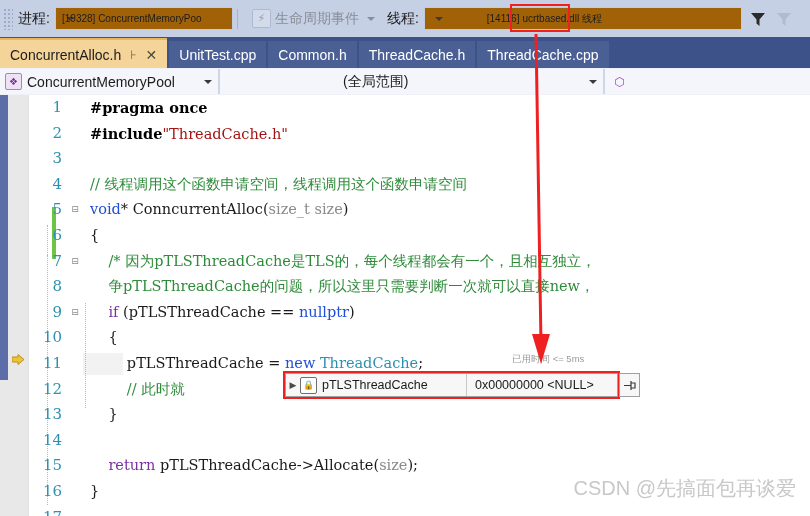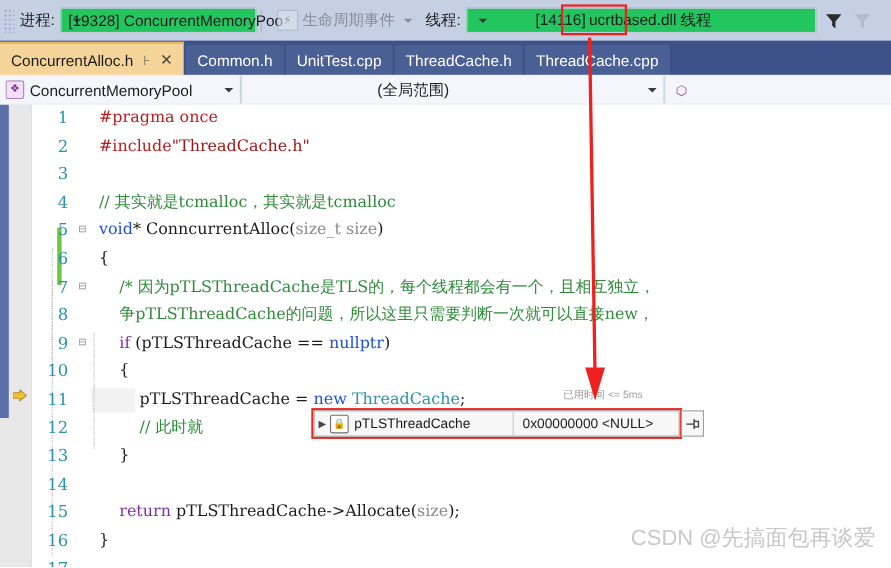--- a/index.html
+++ b/index.html
@@ -19,23 +19,23 @@
     display:flex;align-items:center;
   }
   .grip{
     width:10px;height:22px;margin-left:3px;margin-right:3px;
     background-image:radial-gradient(#9aa8c4 35%, transparent 36%);
     background-size:4px 4px;background-position:0 0;
     opacity:.9;
   }
   .tb-label{font-size:14px;color:#1c1c1c;margin:0 5px 0 2px;white-space:nowrap;}
   .tb-combo{
-    height:23px;background:#22c55e;border:1px solid #c3cbdb;
+    height:23px;background:#a16207;border:1px solid #c3cbdb;
     display:flex;align-items:center;justify-content:space-between;
-    font-size:14px;color:#1c1c1c;padding:0 2px 0 6px;box-sizing:border-box;
+    font-size:10px;color:#1c1c1c;padding:0 2px 0 6px;box-sizing:border-box;
     overflow:hidden;white-space:nowrap;
   }
   .tb-combo .txt{overflow:hidden;text-overflow:clip;white-space:nowrap;display:block;}
   .combo-proc{width:178px;}
   .combo-thread{width:318px;position:relative;}
   .caret{
     width:0;height:0;border-left:4px solid transparent;border-right:4px solid transparent;
     border-top:4px solid #3a3a3a;margin:0 6px 0 4px;flex:none;
   }
   .caret.sm{border-top-color:#5a5a5a;}
@@ -144,21 +144,21 @@
   }
 
   
   .chg{position:absolute;left:52px;width:4px;background:#6cc644;}
 
   
   .guide{position:absolute;width:0;border-left:1px dotted #b8b8b8;}
 
   
   .c-cmt{color:#2e8b3a;}
-  .c-pp{color:#b91c1c;}
+  .c-pp{color:#000000;font-weight:bold;}
   .c-str{color:#a31515;}
   .c-kw{color:#1f4ed8;}
   .c-kw2{color:#7b2fa3;}
   .c-type{color:#2b91af;}
   .c-param{color:#8a8a8a;}
   .c-plain{color:#1a1a1a;}
 
   
   .datatip{
     position:absolute;left:285px;top:373px;width:333px;height:24px;
@@ -243,24 +243,24 @@
 
 <div class="red-box" id="thread-id-box"></div>
 
 <div class="tabstrip">
   <div class="tab active">
     <span>ConcurrentAlloc.h</span>
     <span class="pin">⊦</span>
     <span class="close">✕</span>
   </div>
   <div class="tab">
+    <span>UnitTest.cpp</span>
+  </div>
+  <div class="tab">
     <span>Common.h</span>
-  </div>
-  <div class="tab">
-    <span>UnitTest.cpp</span>
   </div>
   <div class="tab">
     <span>ThreadCache.h</span>
   </div>
   <div class="tab">
     <span>ThreadCache.cpp</span>
   </div>
 </div>
 
 <div class="navbar">
@@ -295,21 +295,21 @@
 
   <div class="chg" style="top:112px;height:52px;"></div>
 
   <div class="guide" style="left:47px;top:130px;height:280px;"></div>
   <div class="guide" style="left:47px;top:160px;height:72px;"></div>
 
   <div class="code">
       <div class="line"><span class="ln">1</span><span class="txt"><span class="c-pp">#pragma once</span></span></div>
       <div class="line"><span class="ln">2</span><span class="txt"><span class="c-pp">#include</span><span class="c-str">"ThreadCache.h"</span></span></div>
       <div class="line"><span class="ln">3</span><span class="txt"></span></div>
-      <div class="line"><span class="ln">4</span><span class="txt"><span class="c-cmt">// 其实就是tcmalloc，其实就是tcmalloc</span></span></div>
+      <div class="line"><span class="ln">4</span><span class="txt"><span class="c-cmt">// 线程调用这个函数申请空间，线程调用这个函数申请空间</span></span></div>
       <div class="line"><span class="ln">5</span><span class="glyph">⊟</span><span class="txt"><span class="c-kw">void</span><span class="c-plain">* </span><span class="c-plain">ConncurrentAlloc</span><span class="c-plain">(</span><span class="c-param">size_t size</span><span class="c-plain">)</span></span></div>
       <div class="line"><span class="ln">6</span><span class="txt"><span class="c-plain">{</span></span></div>
       <div class="line"><span class="ln">7</span><span class="glyph">⊟</span><span class="txt"><span class="c-cmt">    /* 因为pTLSThreadCache是TLS的，每个线程都会有一个，且相互独立，</span></span></div>
       <div class="line"><span class="ln">8</span><span class="txt"><span class="c-cmt">    争pTLSThreadCache的问题，所以这里只需要判断一次就可以直接new，</span></span></div>
       <div class="line"><span class="ln">9</span><span class="glyph">⊟</span><span class="txt"><span class="c-plain">    </span><span class="c-kw2">if</span><span class="c-plain"> (pTLSThreadCache == </span><span class="c-kw">nullptr</span><span class="c-plain">)</span></span></div>
       <div class="line"><span class="ln">10</span><span class="txt"><span class="c-plain">    {</span></span></div>
       <div class="line highlight"><div class="txt-bg"></div><span class="ln">11</span><span class="txt"><span class="c-plain">        pTLSThreadCache = </span><span class="c-kw">new</span><span class="c-plain"> </span><span class="c-type">ThreadCache</span><span class="c-plain">;</span></span></div>
       <div class="line"><span class="ln">12</span><span class="txt"><span class="c-cmt">        // 此时就</span><span class="c-plain">                                    </span><span class="c-cmt">he对象</span></span></div>
       <div class="line"><span class="ln">13</span><span class="txt"><span class="c-plain">    }</span></span></div>
       <div class="line"><span class="ln">14</span><span class="txt"></span></div>

